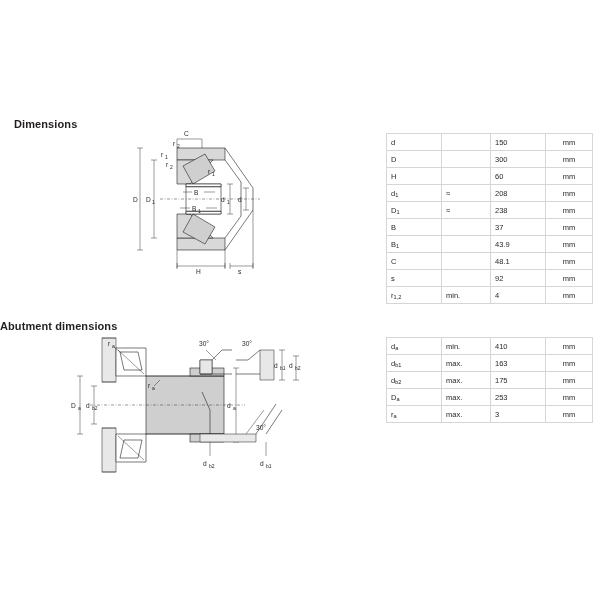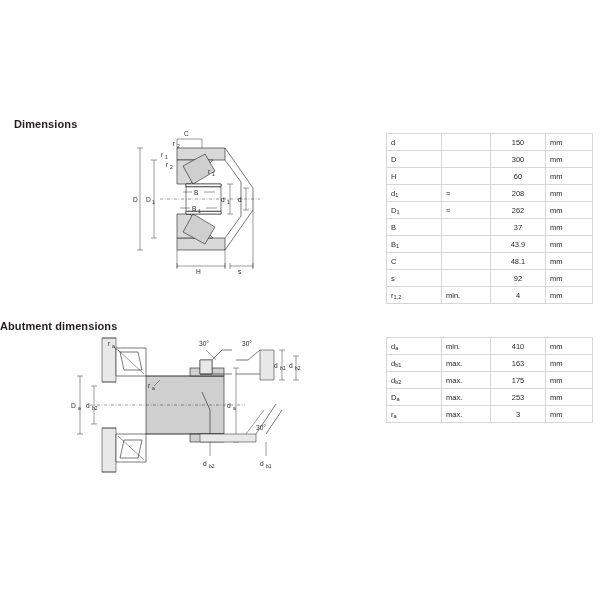--- a/index.html
+++ b/index.html
@@ -43,22 +43,22 @@
   .spec-table td {
     border: 1px solid #d6d6d6;
     height: 16px;
     padding: 0 4px;
     vertical-align: middle;
     white-space: nowrap;
     background: #ffffff;
   }
   .c-sym { width: 46px; text-align: left; }
   .c-qual { width: 40px; text-align: left; color: #231f20; }
-  .c-val { width: 46px; text-align: center; }
-  .c-unit { width: 38px; text-align: left; }
+  .c-val { width: 46px; text-align: left; }
+  .c-unit { width: 38px; text-align: center; }
 
   #table-main { left: 386px; top: 133px; }
   #table-abut { left: 386px; top: 337px; }
 
   .sub { font-size: 5.6px; vertical-align: baseline; position: relative; top: 1.5px; }
   .approx { font-family: "Liberation Sans", sans-serif; }
 
   
   .drawing {
     position: absolute;
@@ -339,21 +339,21 @@
       </tr>
       <tr>
         <td class="c-sym"><span>d</span><span class="sub">1</span></td>
         <td class="c-qual approx">≈</td>
         <td class="c-val">208</td>
         <td class="c-unit">mm</td>
       </tr>
       <tr>
         <td class="c-sym"><span>D</span><span class="sub">1</span></td>
         <td class="c-qual approx">≈</td>
-        <td class="c-val">262</td>
+        <td class="c-val">238</td>
         <td class="c-unit">mm</td>
       </tr>
       <tr>
         <td class="c-sym"><span>B</span></td>
         <td class="c-qual"></td>
         <td class="c-val">37</td>
         <td class="c-unit">mm</td>
       </tr>
       <tr>
         <td class="c-sym"><span>B</span><span class="sub">1</span></td>

